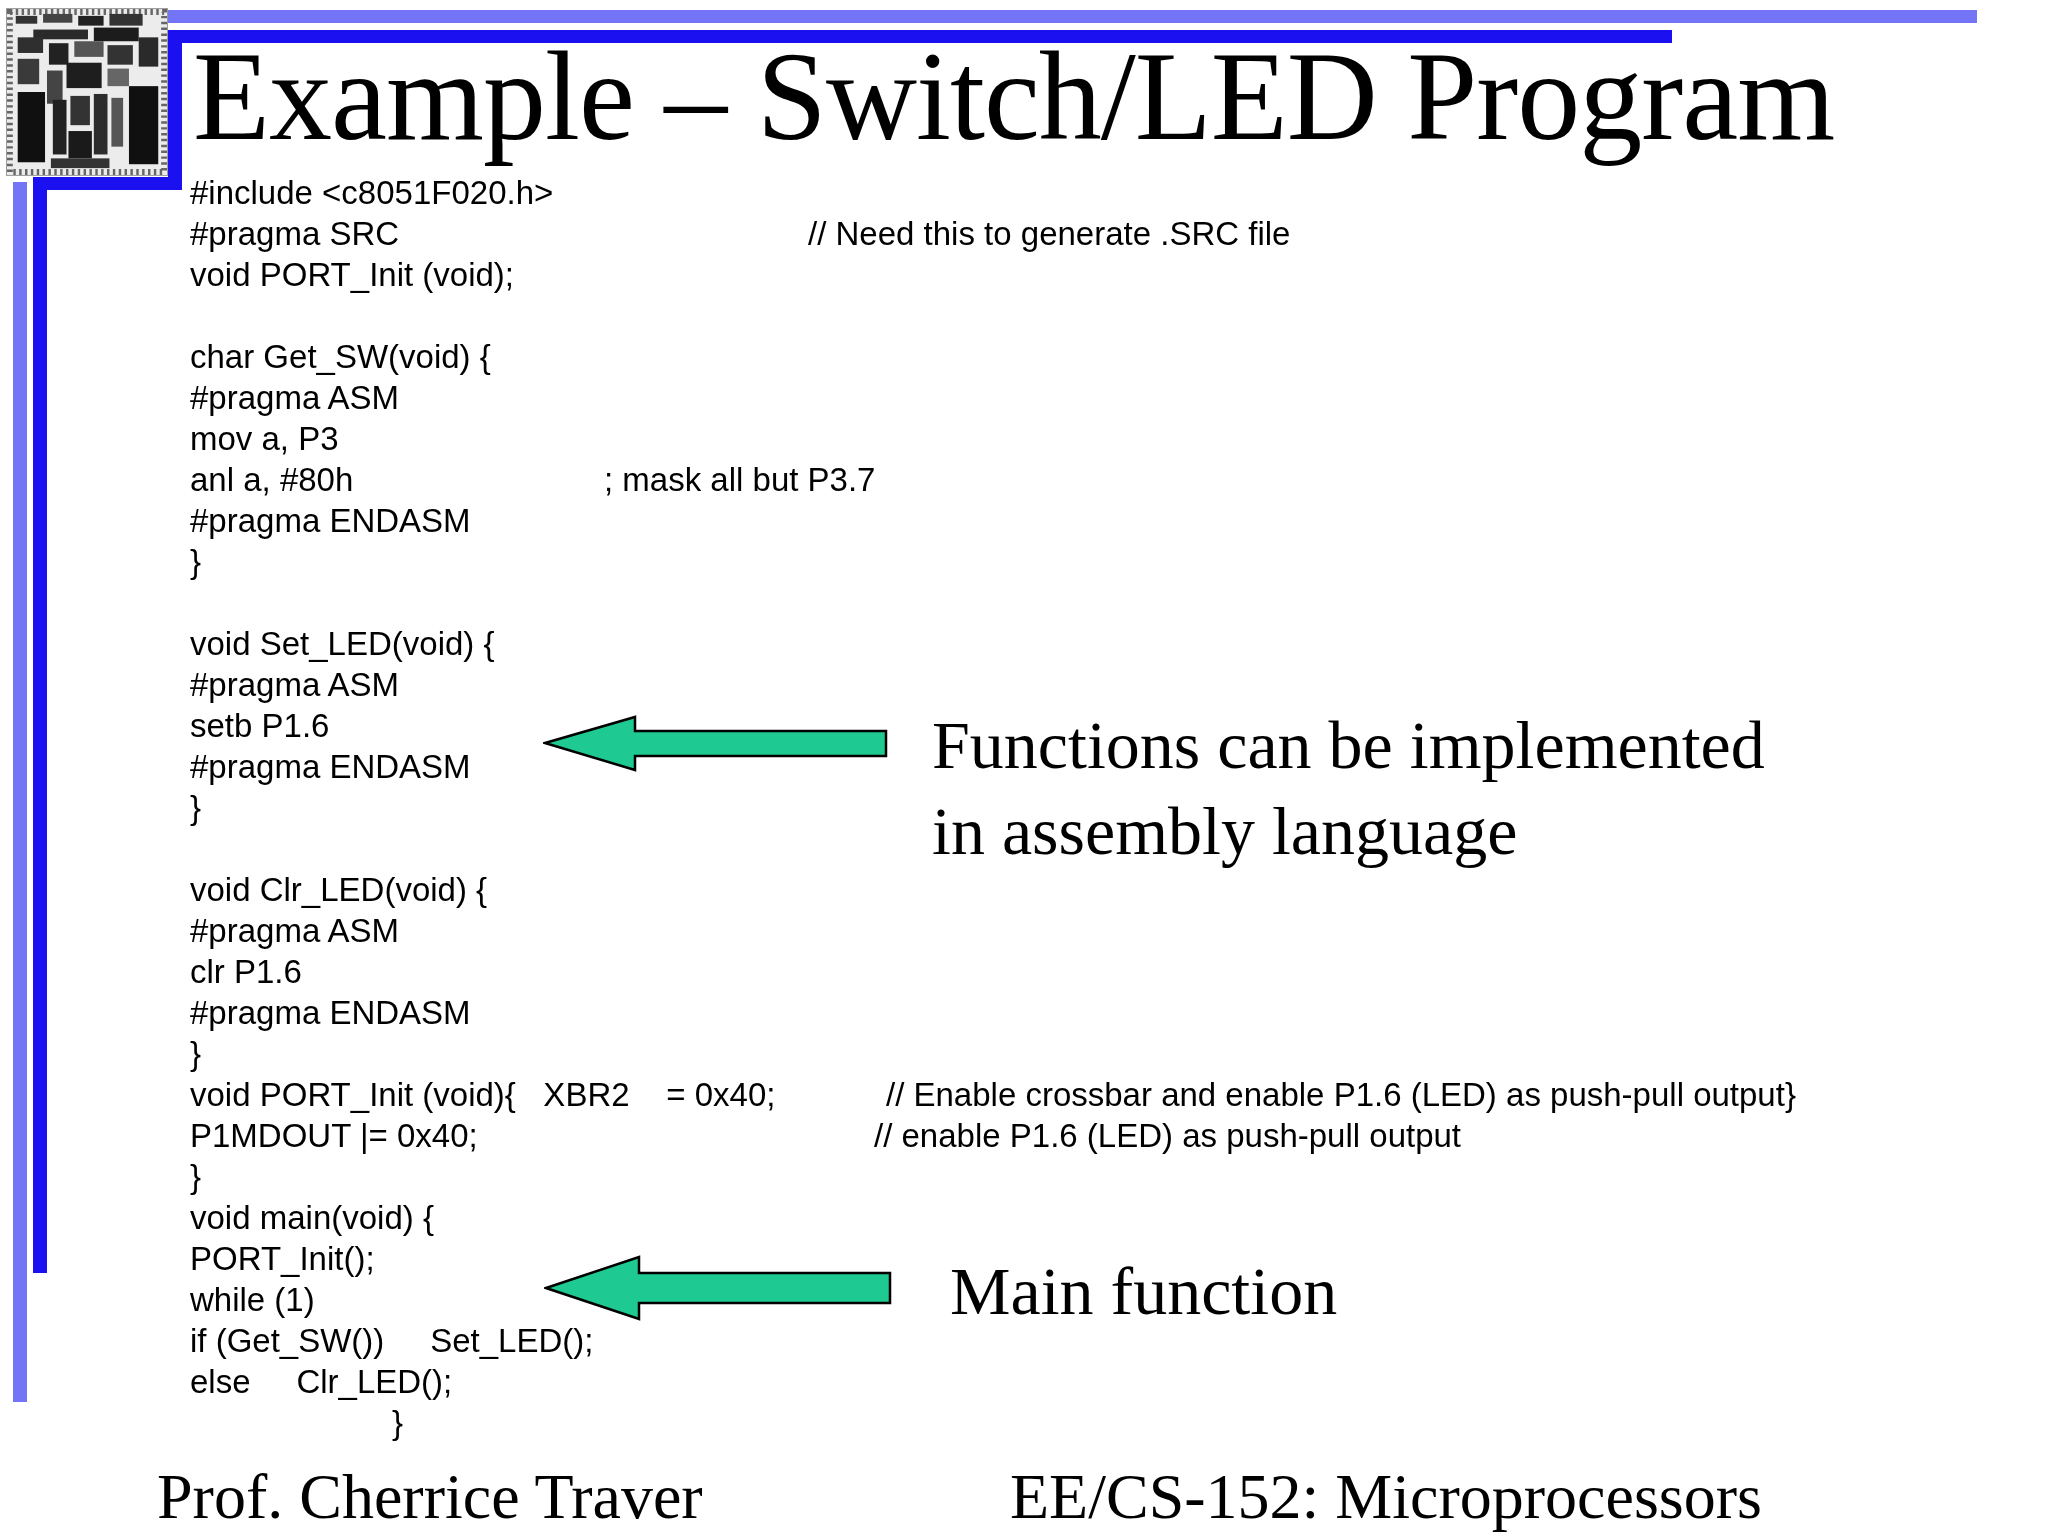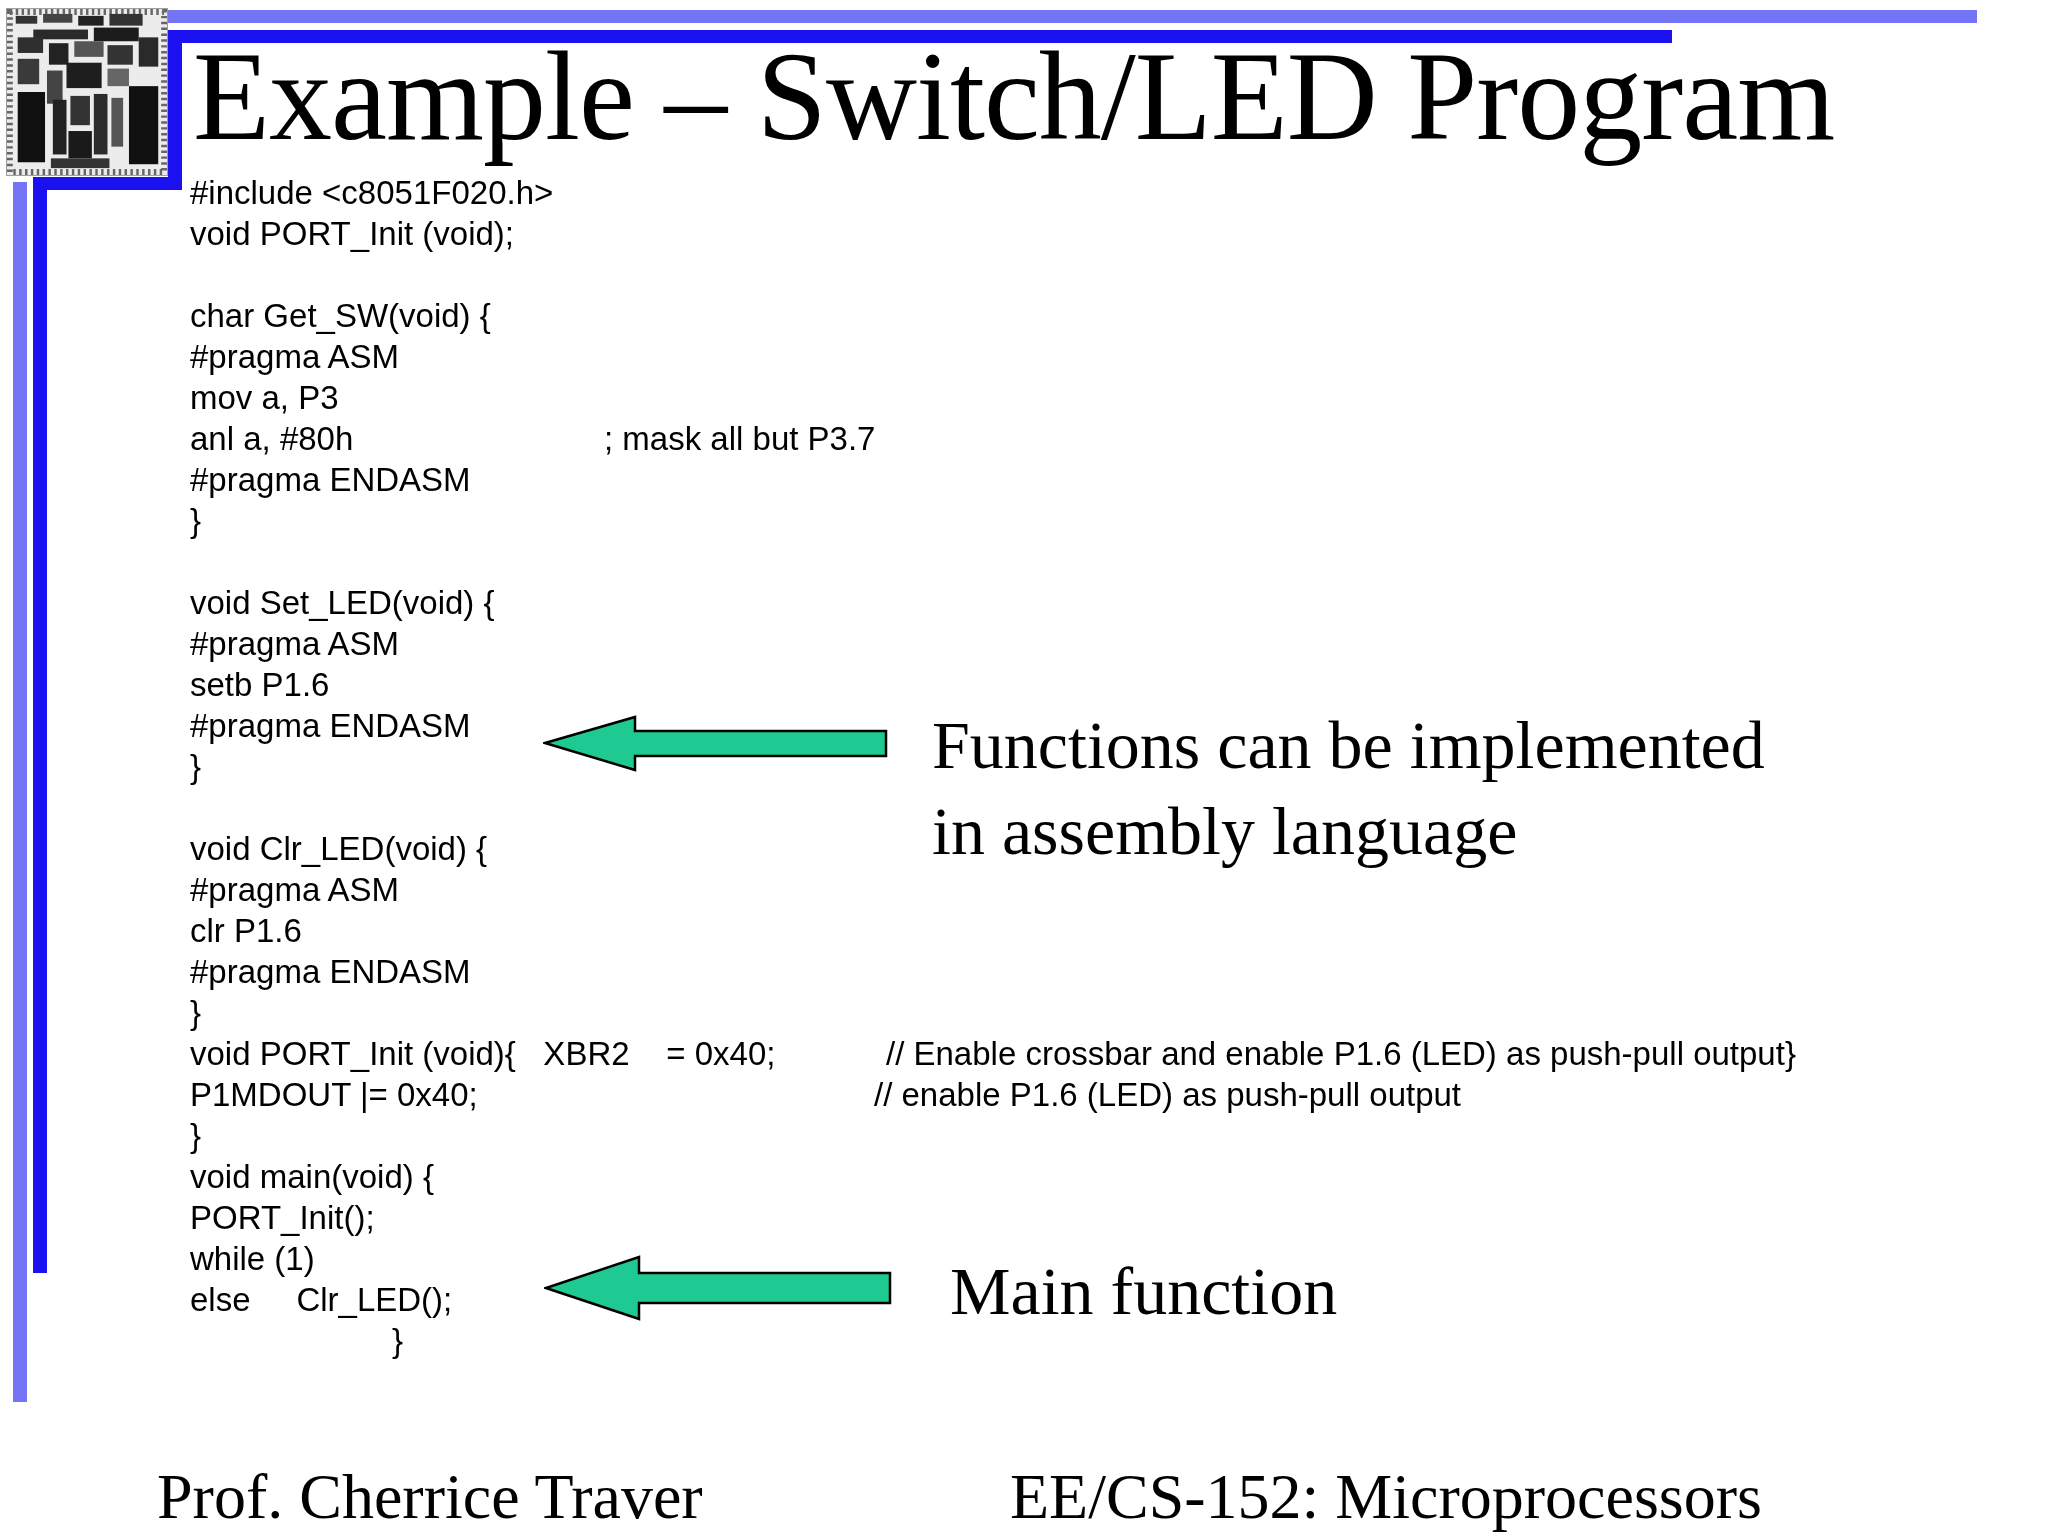--- a/index.html
+++ b/index.html
@@ -69,20 +69,21 @@
     <rect x="90" y="88" width="14" height="62" fill="#2c2c2c"></rect>
     <rect x="108" y="92" width="12" height="50" fill="#555"></rect>
     <rect x="64" y="126" width="24" height="28" fill="#1a1a1a"></rect>
     <rect x="46" y="154" width="60" height="10" fill="#333"></rect>
   </svg>
 
   <div class="title">Example – Switch/LED Program</div>
 
   <div class="code">
       <div class="cl"><span>#include &lt;c8051F020.h&gt;</span></div>
+      <div class="cl"><span>#pragma SRC</span><span class="cm" style="left: 618px;">// Need this to generate .SRC file</span></div>
       <div class="cl"><span>void PORT_Init (void);</span></div>
       <div class="cl"><span>&nbsp;</span></div>
       <div class="cl"><span>char Get_SW(void) {</span></div>
       <div class="cl"><span>#pragma ASM</span></div>
       <div class="cl"><span>mov a, P3</span></div>
       <div class="cl"><span>anl a, #80h</span><span class="cm" style="left: 414px;">; mask all but P3.7</span></div>
       <div class="cl"><span>#pragma ENDASM</span></div>
       <div class="cl"><span>}</span></div>
       <div class="cl"><span>&nbsp;</span></div>
       <div class="cl"><span>void Set_LED(void) {</span></div>
@@ -95,20 +96,21 @@
       <div class="cl"><span>#pragma ASM</span></div>
       <div class="cl"><span>clr P1.6</span></div>
       <div class="cl"><span>#pragma ENDASM</span></div>
       <div class="cl"><span>}</span></div>
       <div class="cl"><span>void PORT_Init (void){   XBR2    = 0x40;</span><span class="cm" style="left: 696px;">// Enable crossbar and enable P1.6 (LED) as push-pull output}</span></div>
       <div class="cl"><span>P1MDOUT |= 0x40;</span><span class="cm" style="left: 684px;">// enable P1.6 (LED) as push-pull output</span></div>
       <div class="cl"><span>}</span></div>
       <div class="cl"><span>void main(void) {</span></div>
       <div class="cl"><span>PORT_Init();</span></div>
       <div class="cl"><span>while (1)</span></div>
+      <div class="cl"><span>if (Get_SW())     Set_LED();</span></div>
       <div class="cl"><span>else     Clr_LED();</span></div>
       <div class="cl"><span style="padding-left: 202px;">}</span></div>
     </div>
 
   <svg class="arrow" style="left:543px;top:715px;" width="346" height="57" viewBox="0 0 346 57" aria-hidden="true">
     <polygon points="2,28 92,2 92,16 343,16 343,41 92,41 92,55" fill="var(--arrow-green,#1fca92)" stroke="#000" stroke-width="2.5" stroke-linejoin="miter"></polygon>
   </svg>
   <svg class="arrow" style="left:544px;top:1255px;" width="349" height="66" viewBox="0 0 349 66" aria-hidden="true">
     <polygon points="2,33 95,2 95,18 346,18 346,48 95,48 95,64" fill="var(--arrow-green,#1fca92)" stroke="#000" stroke-width="2.5" stroke-linejoin="miter"></polygon>
   </svg>

